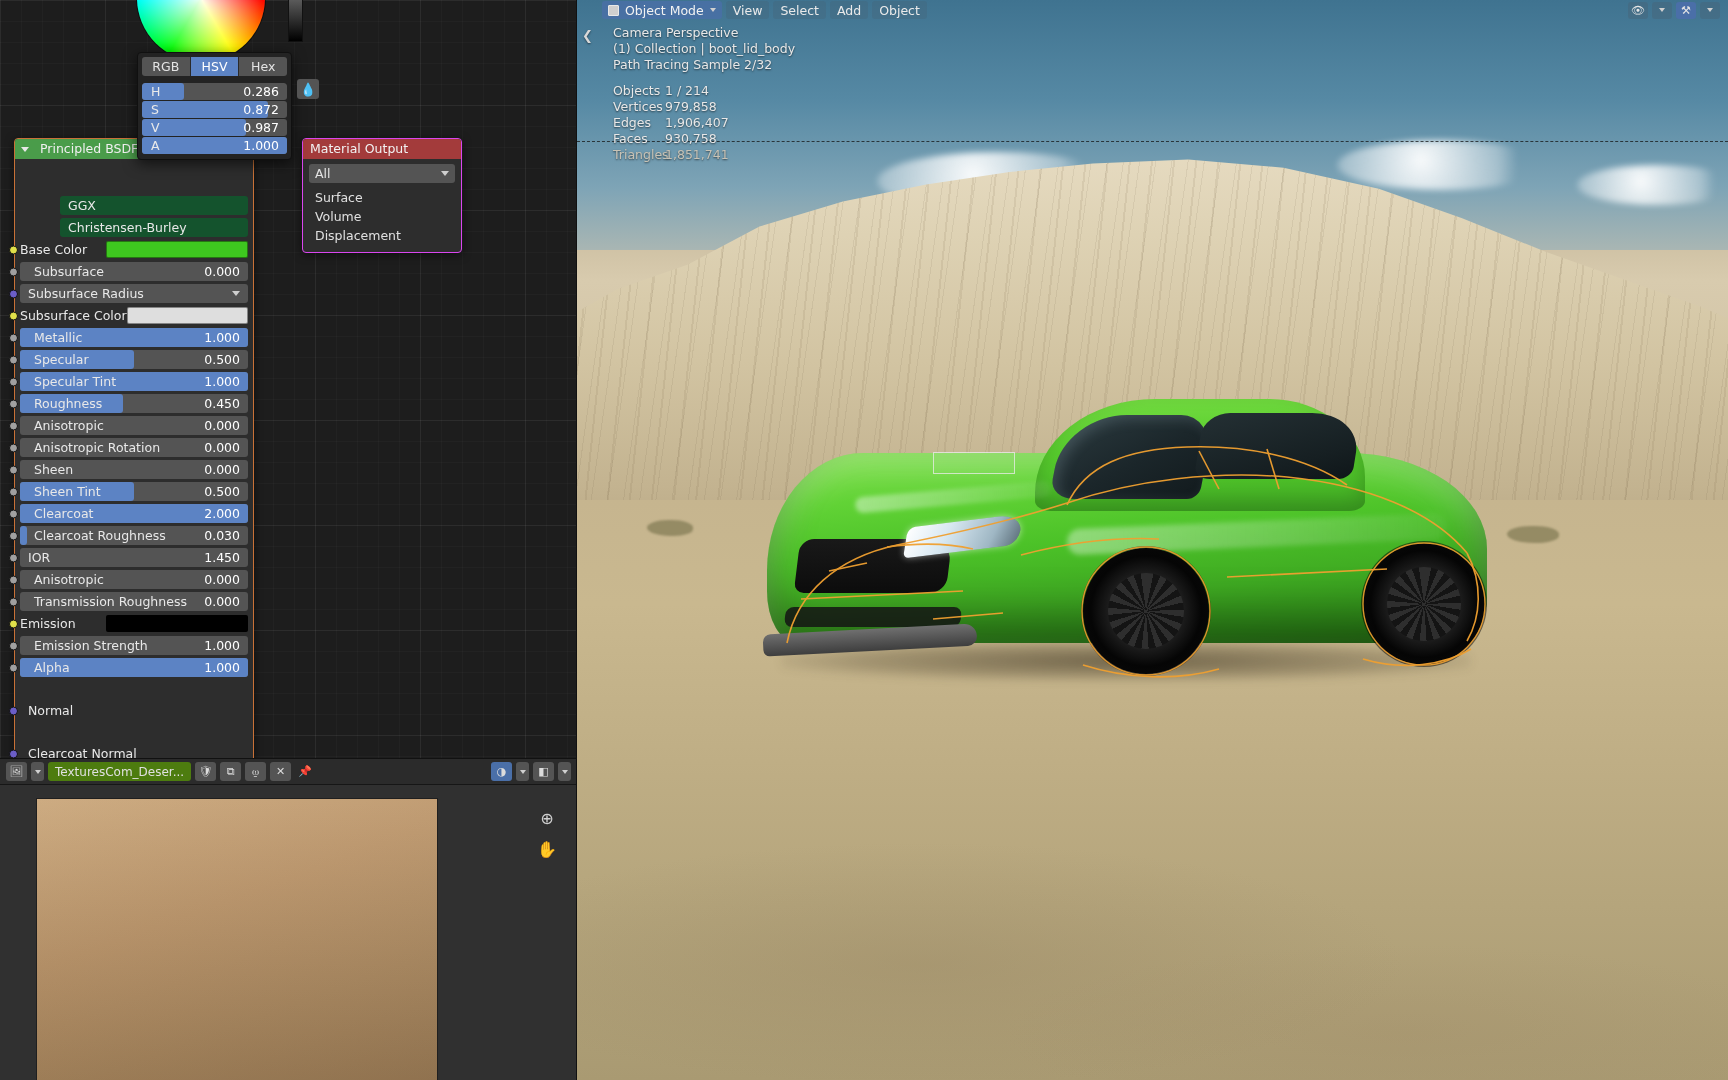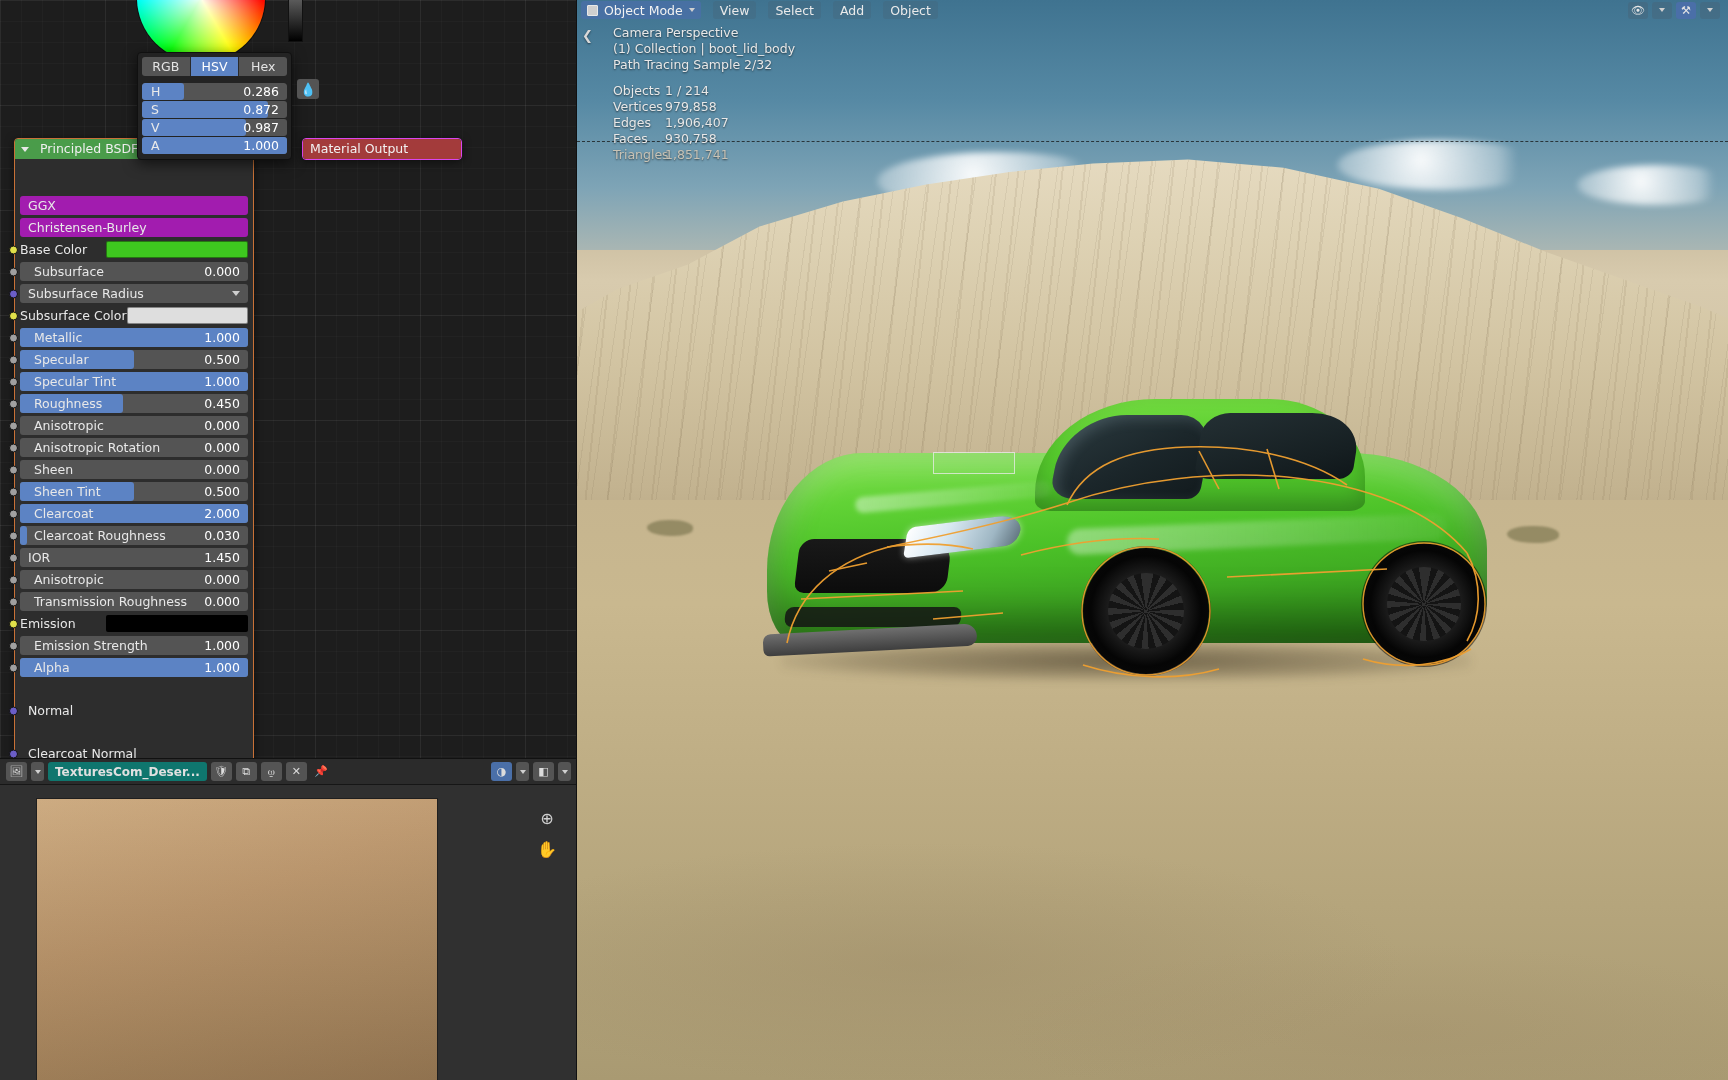--- a/index.html
+++ b/index.html
@@ -61,21 +61,21 @@
 
   .row {
     position: relative;
     height: 19px;
     margin-bottom: 3px;
     border-radius: 3px;
     background: #545454;
     display: flex; align-items: center;
     font-size: 12.5px;
   }
-  .row.enum { background: #a21caf; padding-left: 8px; }
+  .row.enum { background: #14532d; padding-left: 8px; margin-left: 40px; }
   .row .lbl { position: relative; z-index: 2; padding-left: 8px; color: #e8e8e8; white-space: nowrap; }
   .row .lbl.ind { padding-left: 14px; }
   .row .lbl.ind2 { }
   .row .val { position: relative; z-index: 2; margin-left: auto; padding-right: 8px; color: #ffffff; }
   .row .fill {
     position: absolute; left: 0; top: 0; bottom: 0;
     background: #5c83c4; border-radius: 3px; z-index: 1;
   }
   .row.swatchrow { background: transparent; height: 19px; }
   .row.swatchrow .lbl { padding-left: 0; }
@@ -195,23 +195,23 @@
     border-bottom: 1px solid #161616;
   }
   .ie-icon-btn {
     height: 19px; min-width: 21px; background: #545454; border-radius: 3px;
     display: flex; align-items: center; justify-content: center;
     color: #dcdcdc; font-size: 11px; padding: 0 3px;
   }
   .ie-icon-btn.blue { background: #4a6fa8; }
   .ie-icon-btn.flat { background: transparent; }
   .ie-name {
-    height: 19px; background: #0f766e; border-radius: 3px;
+    height: 19px; background: #4d7c0f; border-radius: 3px;
     display: flex; align-items: center; padding: 0 7px;
-    font-size: 12px; color: #e0e0e0; min-width: 104px; font-weight: bold;
+    font-size: 12px; color: #e0e0e0; min-width: 104px;
   }
   .ie-dd {
     width: 13px; height: 19px; background: #545454; border-radius: 3px;
     display: flex; align-items: center; justify-content: center;
   }
   .mini-chev {
     width: 0; height: 0;
     border-left: 3.5px solid transparent; border-right: 3.5px solid transparent;
     border-top: 4.5px solid #d0d0d0;
   }
@@ -347,21 +347,21 @@
   .car-shadow {
     position: absolute; left: 14px; top: 248px; width: 690px; height: 40px;
     background: radial-gradient(ellipse at center, rgba(40,32,18,0.55) 0%, rgba(40,32,18,0.22) 55%, rgba(0,0,0,0) 78%);
     filter: blur(4px);
   }
   .outline-svg { position: absolute; left: 0; top: 0; width: 720px; height: 300px; }
 
   
   .vp-header {
     position: absolute; left: 0; top: 0; right: 0; height: 20px;
-    display: flex; align-items: center; gap: 12px; padding-left: 4px;
+    display: flex; align-items: center; gap: 4px; padding-left: 25px;
     z-index: 20;
   }
   .mode-btn {
     height: 18px; background: #4a6fa8cc; border-radius: 3px;
     display: flex; align-items: center; gap: 6px; padding: 0 6px;
     color: #f2f2f2; font-size: 12.5px;
   }
   .mode-ico {
     width: 11px; height: 11px; border: 1.4px solid #e8e8e8; border-radius: 1px;
     background: #cfcfcf;
@@ -415,20 +415,29 @@
 </head>
 <body>
 
 <div id="root">
 
   <div class="node-editor">
     <div class="node-grid"></div>
 
     <div class="matout-node">
       <div class="matout-header">Material Output</div>
+      <div class="matout-body">
+        <div class="matout-select">
+          <span>All</span>
+          <span class="chev2"></span>
+        </div>
+        <div class="matout-sock">Surface</div>
+        <div class="matout-sock">Volume</div>
+        <div class="matout-sock">Displacement</div>
+      </div>
     </div>
 
     <div class="bsdf-node">
       <div class="node-header">
         <span class="tri-down"></span>
         <span>Principled BSDF</span>
       </div>
       <div class="node-body">
         <div class="node-spacer"></div>
         <div class="row enum">

